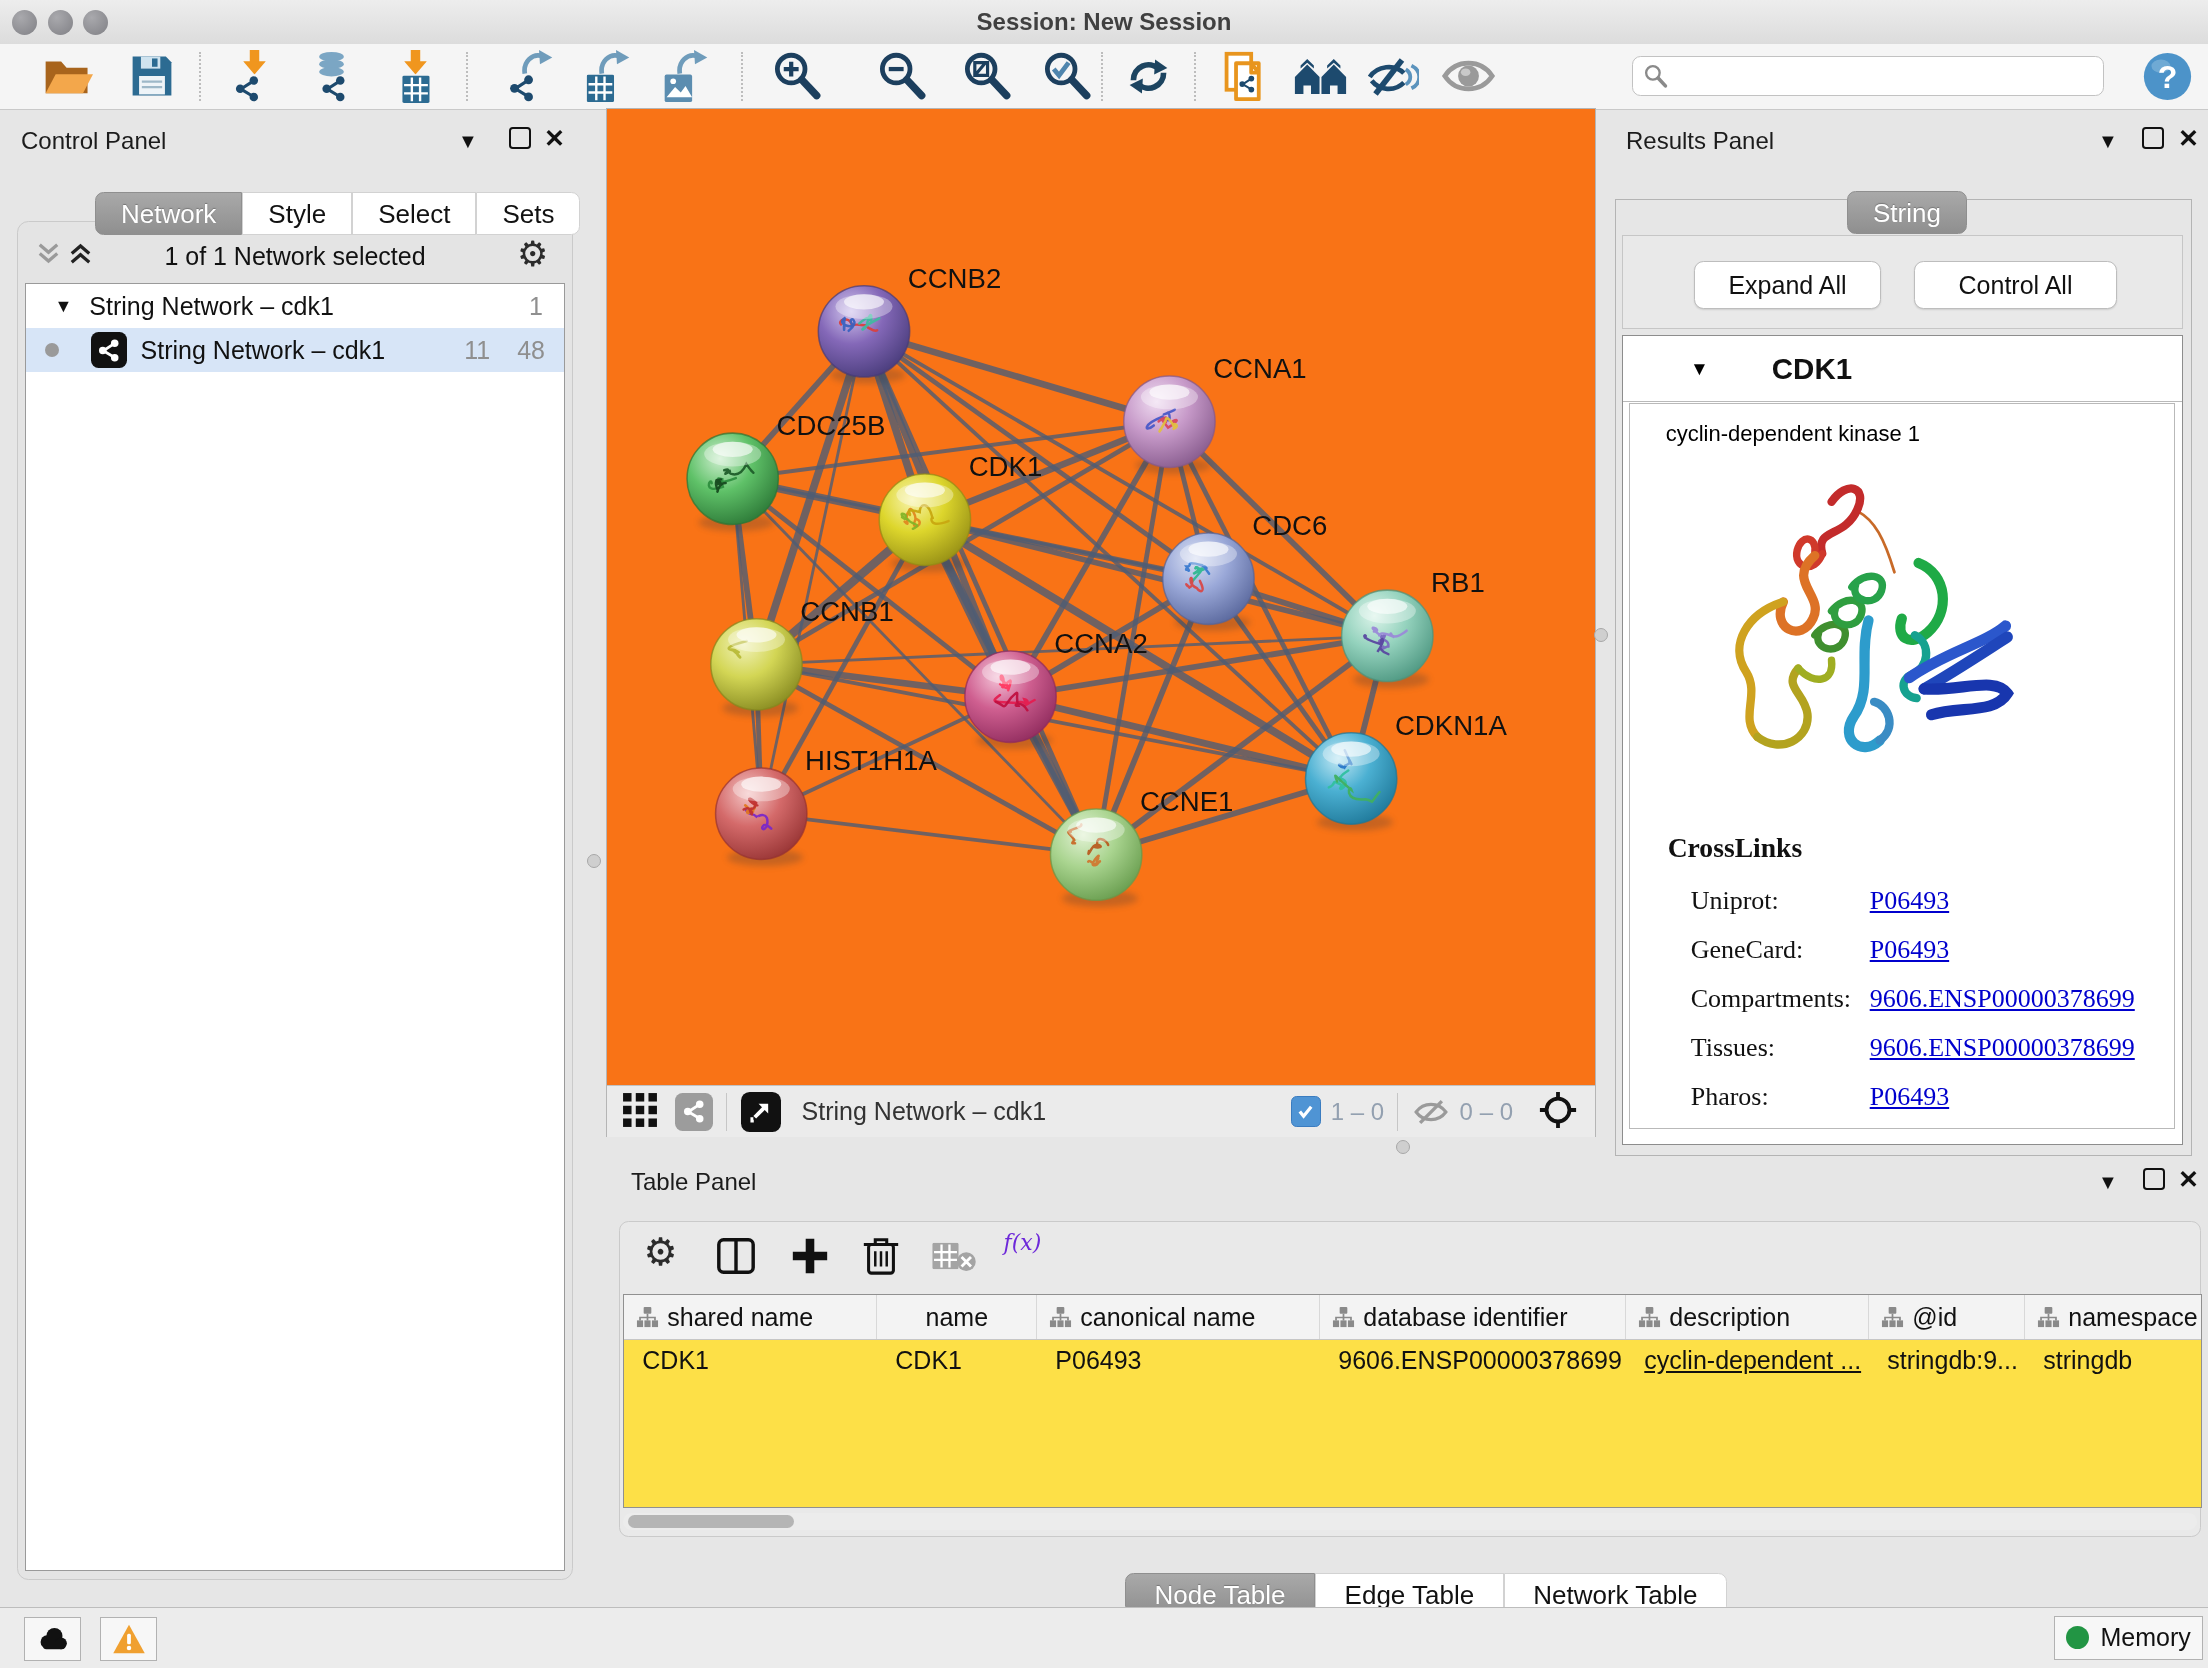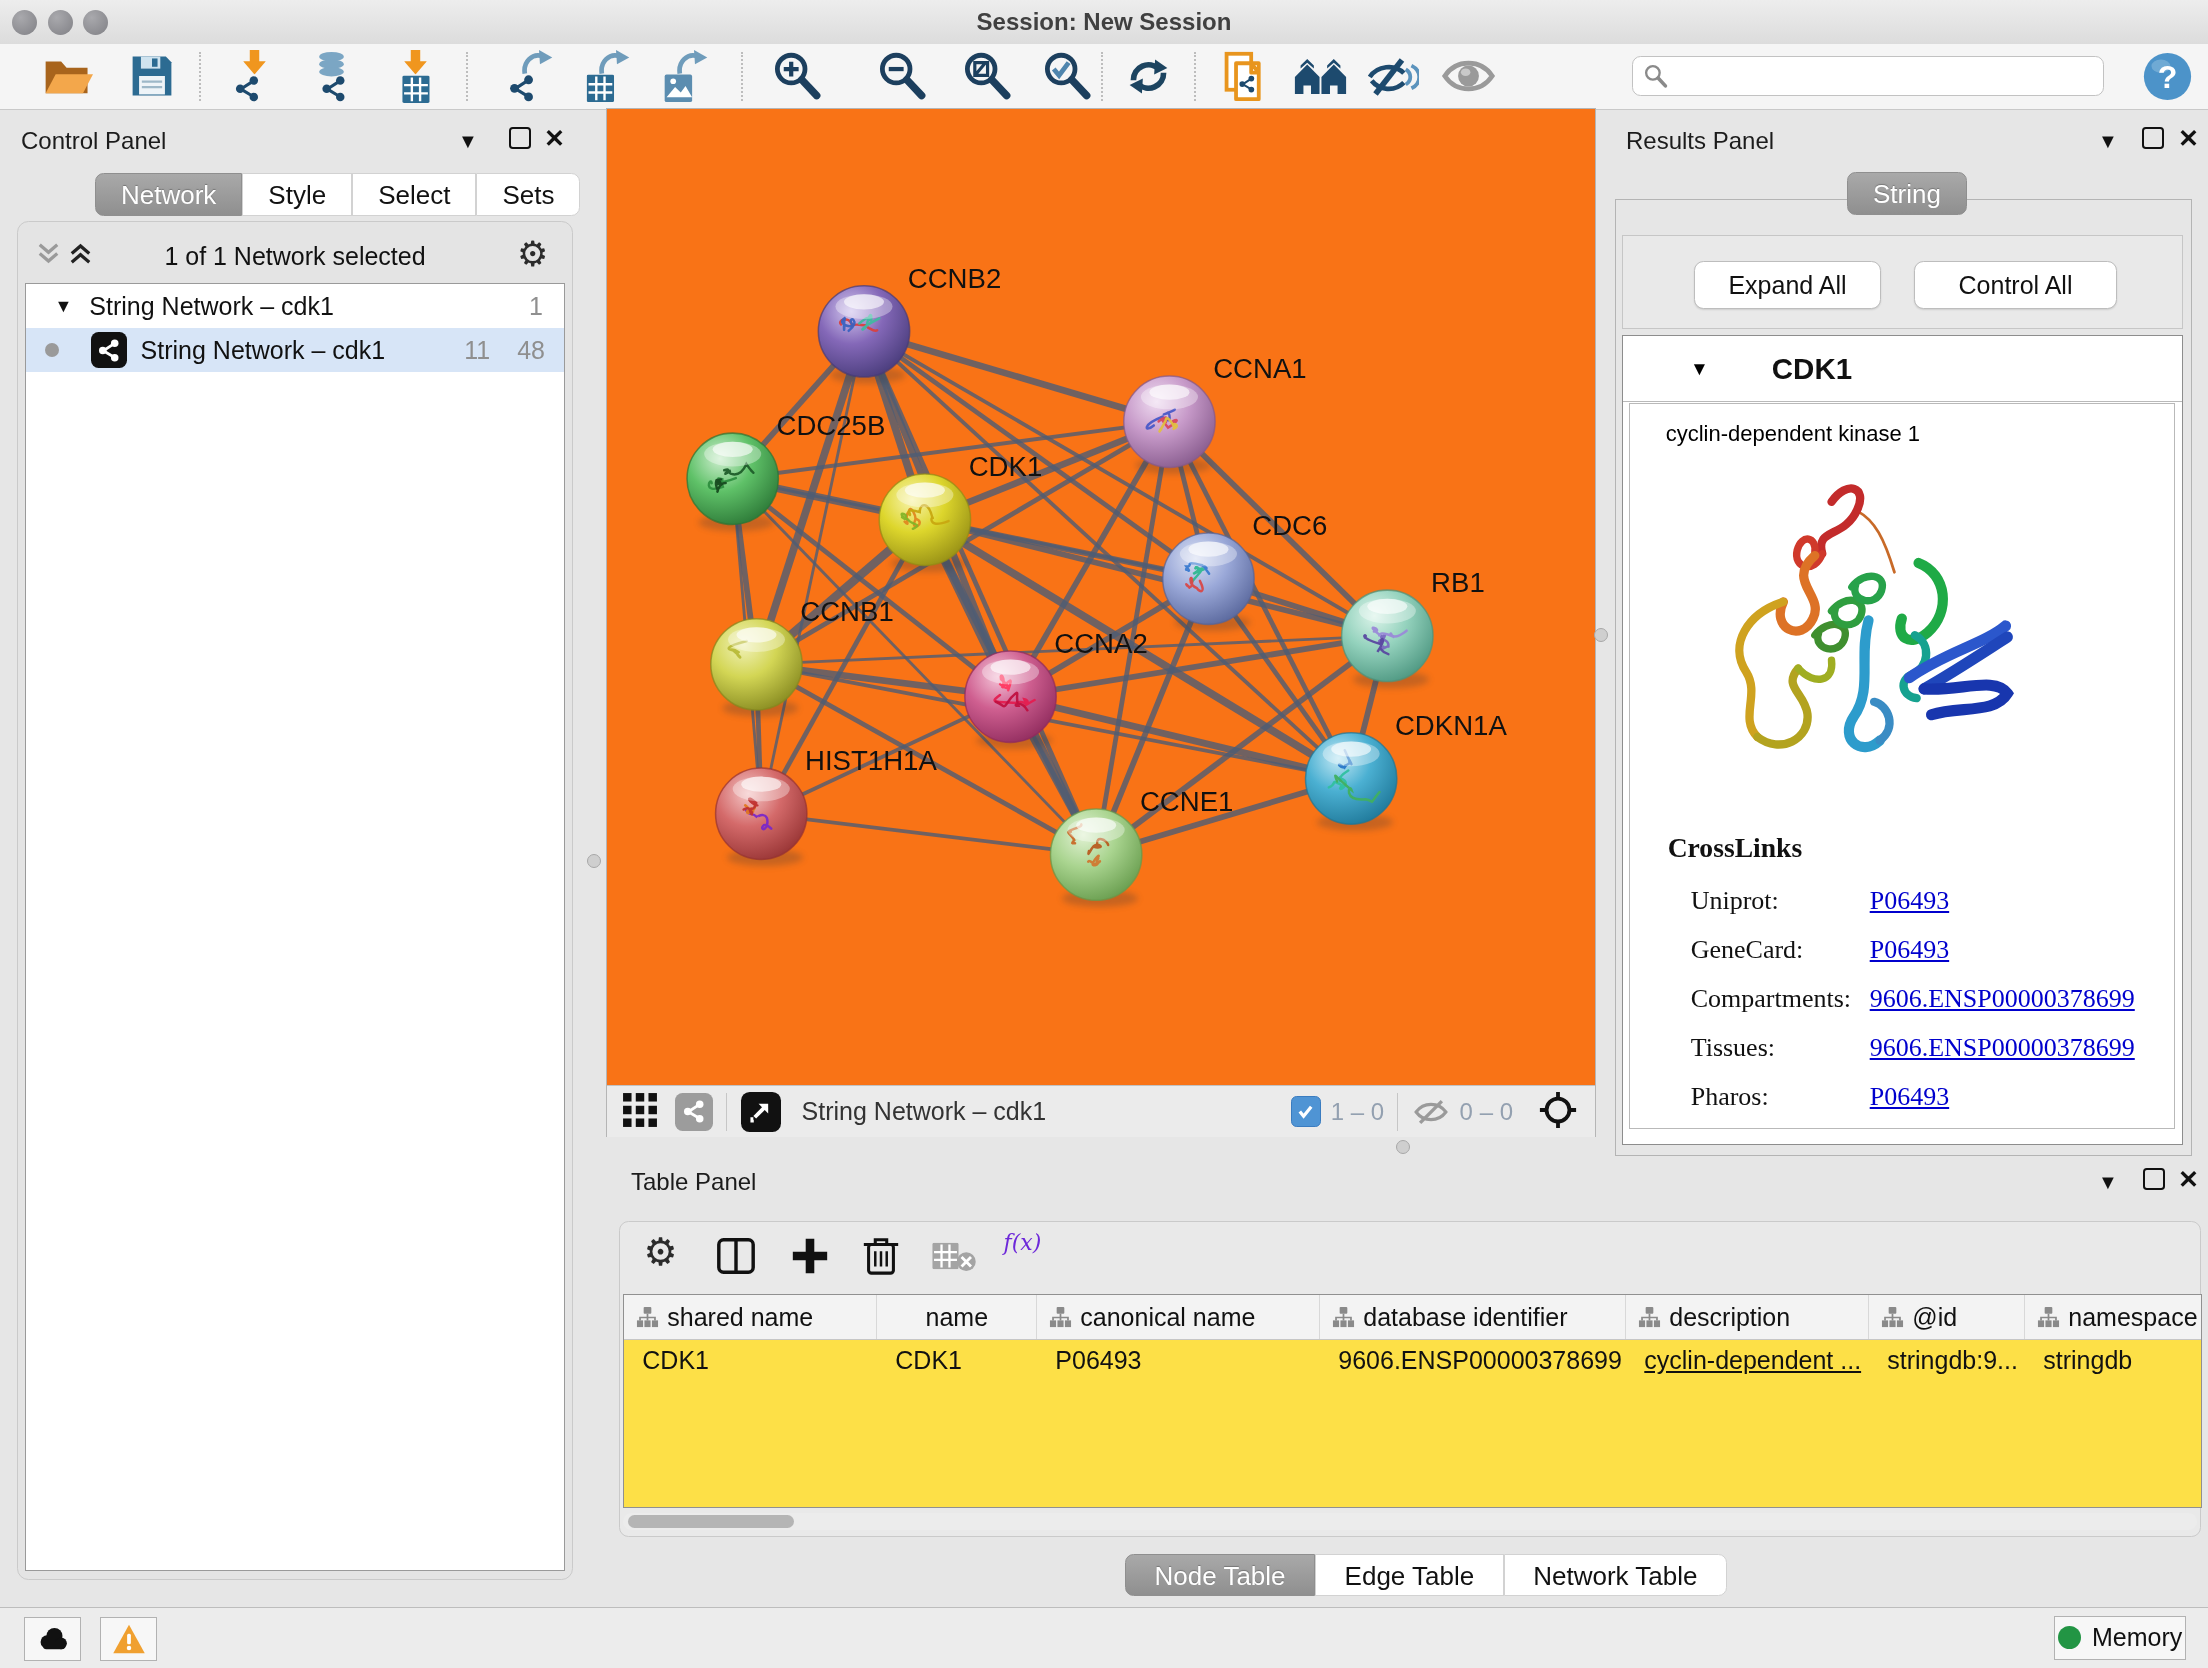--- a/index.html
+++ b/index.html
@@ -14,21 +14,21 @@
   .tbi{top:3.8px;width:59px;height:57px;display:flex;align-items:center;justify-content:center;cursor:pointer;}
   .tsep{top:7.6px;width:0;height:49px;border-left:2.9px dotted #bdbdbd;}
   #searchbox{left:1632px;top:12.4px;width:472px;height:40px;background:#fff;border:1.4px solid #c2c2c2;border-radius:8.6px;display:flex;align-items:center;padding:0 9.5px;box-sizing:border-box;}
   #searchbox input{border:none;outline:none;flex:1;font-size:23px;font-family:"Liberation Sans",sans-serif;background:transparent;margin-left:7.6px;}
   
   .ptitle{font-size:24px;color:#1c1c1c;white-space:nowrap;}
   .wctl{font-size:20px;color:#111;line-height:25px;cursor:pointer;}
   .sq-ctl{width:18px;height:18px;border:2.4px solid #111;border-radius:3.8px;cursor:pointer;}
   .xctl{font-size:25px;font-weight:bold;color:#111;cursor:pointer;line-height:25px;}
   .graybox{background:#e4e4e4;border:1.4px solid #cacaca;border-radius:11.4px;}
-  .seg{height:43px;line-height:43px;text-align:center;font-size:26px;color:#111;background:#fff;border:1px solid #d2d2d2;cursor:pointer;box-sizing:border-box;white-space:nowrap;}
+  .seg{height:43px;line-height:43px;text-align:center;font-size:26px;color:#111;background:#fff;border:1px solid #d2d2d2;cursor:pointer;box-sizing:border-box;white-space:nowrap;margin-top:19px;}
   .seg.sel{background:linear-gradient(#a9a9a9,#8f8f8f);color:#fff;text-shadow:0 -1px 1px #777;border-color:#8f8f8f;}
   .seg:first-child{border-radius:8.6px 0 0 8.6px;}
   .seg:last-child{border-radius:0 8.6px 8.6px 0;}
   
   #cpanel{left:0;top:108px;width:601px;height:1499px;}
   #cp-tabs{left:95px;top:65px;display:flex;}
   #cp-tabs .seg{padding:0 25px;}
   #cp-box{left:17px;top:113px;width:554px;height:1357px;}
   #cp-tree{left:25px;top:175px;width:538px;height:1286px;background:#fff;border:1.4px solid #9a9a9a;}
   .treerow{position:relative;width:100%;height:44px;display:flex;align-items:center;font-size:25px;color:#111;}
@@ -58,21 +58,21 @@
   .th{display:flex;align-items:center;gap:8.6px;padding-left:11.4px;box-sizing:border-box;border-right:1px solid #d8d8d8;font-size:25px;color:#111;white-space:nowrap;overflow:hidden;flex:none;}
   #t-row{display:flex;height:40px;align-items:center;}
   .td{padding-left:18px;box-sizing:border-box;font-size:25px;color:#111;white-space:nowrap;overflow:hidden;flex:none;}
   #t-scroll{left:14.3px;top:360px;width:1574px;height:17px;background:#ececec;border-radius:8.6px;}
   #t-thumb{left:4.8px;top:1.9px;width:166px;height:13.3px;background:#b5b5b5;border-radius:6.7px;}
   #table-tabs{left:516px;top:401px;display:flex;}
   #table-tabs .seg{padding:0 28.5px;height:42px;line-height:42px;}
   
   #statusbar{left:0;top:1607px;width:2208px;height:61px;background:#ececec;border-top:1.4px solid #bdbdbd;}
   .sbtn{top:8.6px;width:57px;height:44px;background:#f7f7f7;border:1.4px solid #b2b2b2;display:flex;align-items:center;justify-content:center;cursor:pointer;box-sizing:border-box;}
-  #membtn{left:2054px;top:7.6px;width:132px;height:44px;background:#f7f7f7;border:1.4px solid #b2b2b2;display:flex;align-items:center;justify-content:center;gap:11.4px;font-size:25px;color:#111;cursor:pointer;box-sizing:border-box;}
+  #membtn{left:2054px;top:7.6px;width:149px;height:44px;background:#f7f7f7;border:1.4px solid #b2b2b2;display:flex;align-items:center;justify-content:center;gap:11.4px;font-size:25px;color:#111;cursor:pointer;box-sizing:border-box;}
   .dotgrip{width:12.4px;height:12.4px;border-radius:50%;background:#cfcfcf;border:1px solid #a8a8a8;}
   .nowrap{white-space:nowrap;}
 </style>
 </head>
 <body>
 
 <svg width="0" height="0" style="position:absolute">
   <defs>
     <symbol id="sym-share" viewBox="0 0 24 24">
       <path d="M6.5,12 L16.5,5.5 M6.5,12.5 L16.5,18.5" stroke="currentColor" stroke-width="2.6" fill="none"></path>

